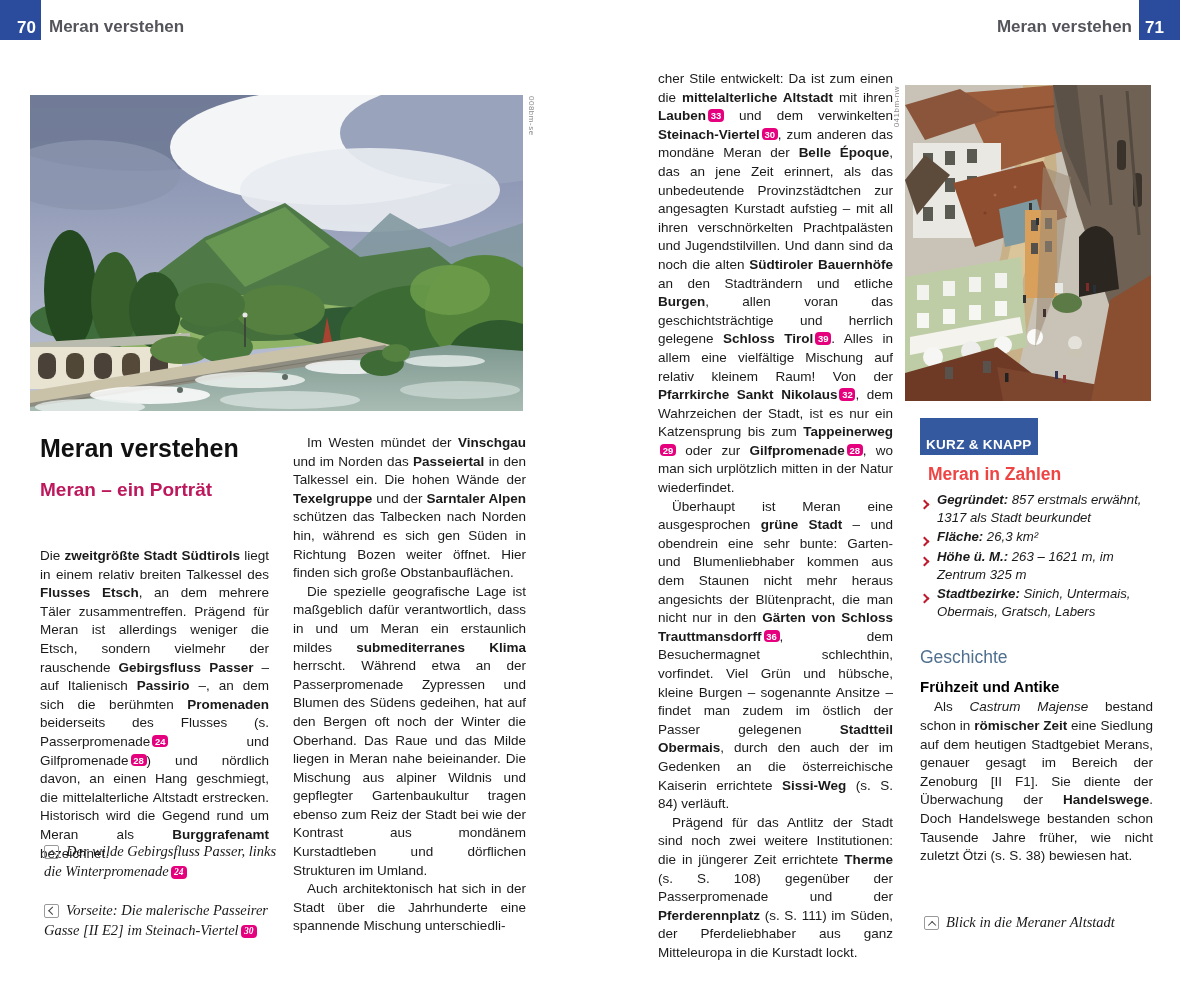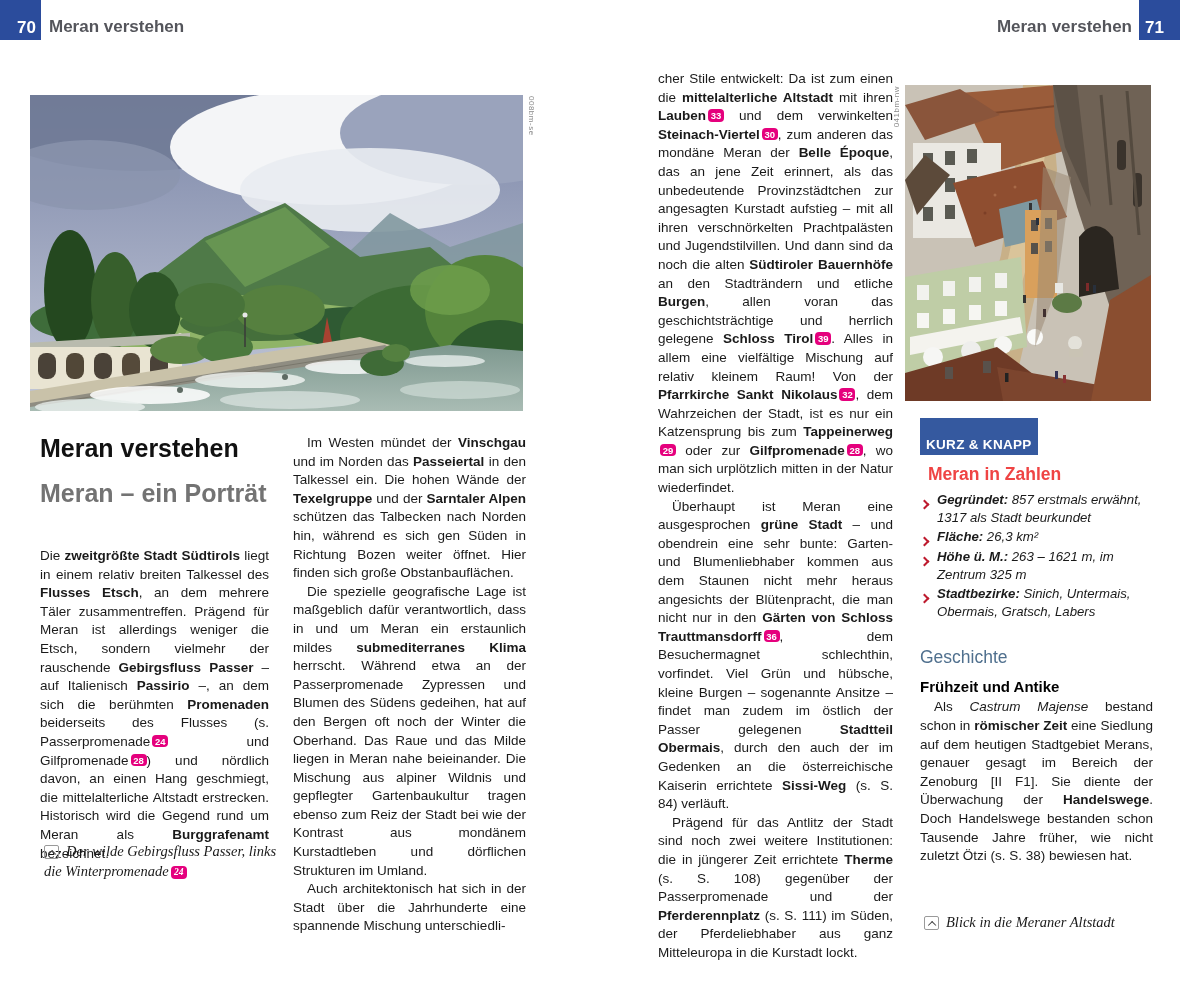--- a/index.html
+++ b/index.html
@@ -9,21 +9,21 @@
   .pagenum-box{position:absolute;top:0;width:41px;height:40px;background:#2b4c9c;}
   .pagenum{position:absolute;bottom:2px;color:#fff;font-size:17px;font-weight:bold;}
   .running-head{position:absolute;top:17px;font-size:17px;font-weight:bold;color:#54555b;}
   
   .photo{position:absolute;overflow:hidden;}
   .credit{position:absolute;font-size:8px;color:#8a8a8a;letter-spacing:.5px;
           writing-mode:vertical-rl;}
   .credit.flip{transform:rotate(180deg);}
   
   .title{position:absolute;font-size:25px;font-weight:bold;color:#111;}
-  .subtitle{position:absolute;font-size:25px;font-weight:bold;color:#737373;}
+  .subtitle{position:absolute;font-size:19px;font-weight:bold;color:#be185d;}
   .textcol{position:absolute;font-size:13.5px;line-height:18.6px;text-align:justify;hyphens:auto;}
   .textcol p{margin:0;text-indent:14px;}
   .textcol p.first, .textcol p:first-child{text-indent:0;}
   .textcol.indent-all p:first-child{text-indent:14px;}
   .textcol b{font-weight:bold;}
   
   .circ{display:inline-block;min-width:11px;height:12.5px;padding:0 2.5px;border-radius:4px;
         background:#e5007d;color:#fff;font-weight:bold;font-size:9.5px;line-height:13px;
         text-align:center;text-indent:0;margin-left:2px;vertical-align:1px;}
   
@@ -208,20 +208,23 @@
   <div class="subtitle" style="left:40px;top:479px;">Meran – ein Porträt</div>
 
   <div class="textcol" id="col1" style="left:40px;top:547px;width:229px;">
       <p>Die <b>zweitgrößte Stadt Südtirols</b> liegt in einem relativ breiten Talkessel des <b>Flusses Etsch</b>, an dem mehrere Täler zusammentreffen. Prägend für Meran ist allerdings weniger die Etsch, sondern vielmehr der rauschende <b>Gebirgsfluss Passer</b> – auf Italienisch <b>Passirio</b> –, an dem sich die berühmten <b>Promenaden</b> beiderseits des Flusses (s. Passerpromenade<span class="circ">24</span> und Gilfpromenade<span class="circ">28</span>) und nördlich davon, an einen Hang geschmiegt, die mittelalterliche Altstadt erstrecken. Historisch wird die Gegend rund um Meran als <b>Burggrafenamt</b> bezeichnet.</p>
     </div>
 
   <div class="captions" style="left:40px;top:841px;width:238px;">
       <div class="caption"><span class="capbox">
           <span class="chev up"></span>
         </span><span>Der wilde Gebirgsfluss Passer, links die Winterpromenade<span class="circ">24</span></span></div>
+      <div class="caption"><span class="capbox">
+          <span class="chev left"></span>
+        </span><span>Vorseite: Die malerische Passeirer Gasse [II E2] im Steinach-Viertel<span class="circ">30</span></span></div>
     </div>
 
   <div class="textcol indent-all" id="col2" style="left:293px;top:434px;width:233px;">
       <p>Im Westen mündet der <b>Vinschgau</b> und im Norden das <b>Passeiertal</b> in den Talkessel ein. Die hohen Wände der <b>Texelgruppe</b> und der <b>Sarntaler Alpen</b> schützen das Talbecken nach Norden hin, während es sich gen Süden in Richtung Bozen weiter öffnet. Hier finden sich große Obstanbauflächen.</p>
       <p>Die spezielle geografische Lage ist maßgeblich dafür verantwortlich, dass in und um Meran ein erstaunlich mildes <b>submediterranes Klima</b> herrscht. Während etwa an der Passerpromenade Zypressen und Blumen des Südens gedeihen, hat auf den Bergen oft noch der Winter die Oberhand. Das Raue und das Milde liegen in Meran nahe beieinander. Die Mischung aus alpiner Wildnis und gepflegter Gartenbaukultur tragen ebenso zum Reiz der Stadt bei wie der Kontrast aus mondänem Kurstadtleben und dörflichen Strukturen im Umland.</p>
       <p>Auch architektonisch hat sich in der Stadt über die Jahrhunderte eine spannende Mischung unterschiedli-</p>
     </div>
 
   <div class="textcol" id="col3" style="left:658px;top:70px;width:235px;">
       <p>cher Stile entwickelt: Da ist zum einen die <b>mittelalterliche Altstadt</b> mit ihren <b>Lauben</b><span class="circ">33</span> und dem verwinkelten <b>Steinach-Viertel</b><span class="circ">30</span>, zum anderen das mondäne Meran der <b>Belle Époque</b>, das an jene Zeit erinnert, als das unbedeutende Provinzstädtchen zur angesagten Kurstadt aufstieg – mit all ihren verschnörkelten Prachtpalästen und Jugendstilvillen. Und dann sind da noch die alten <b>Südtiroler Bauernhöfe</b> an den Stadträndern und etliche <b>Burgen</b>, allen voran das geschichtsträchtige und herrlich gelegene <b>Schloss Tirol</b><span class="circ">39</span>. Alles in allem eine vielfältige Mischung auf relativ kleinem Raum! Von der <b>Pfarrkirche Sankt Nikolaus</b><span class="circ">32</span>, dem Wahrzeichen der Stadt, ist es nur ein Katzensprung bis zum <b>Tappeinerweg</b><span class="circ">29</span> oder zur <b>Gilfpromenade</b><span class="circ">28</span>, wo man sich urplötzlich mitten in der Natur wiederfindet.</p>

